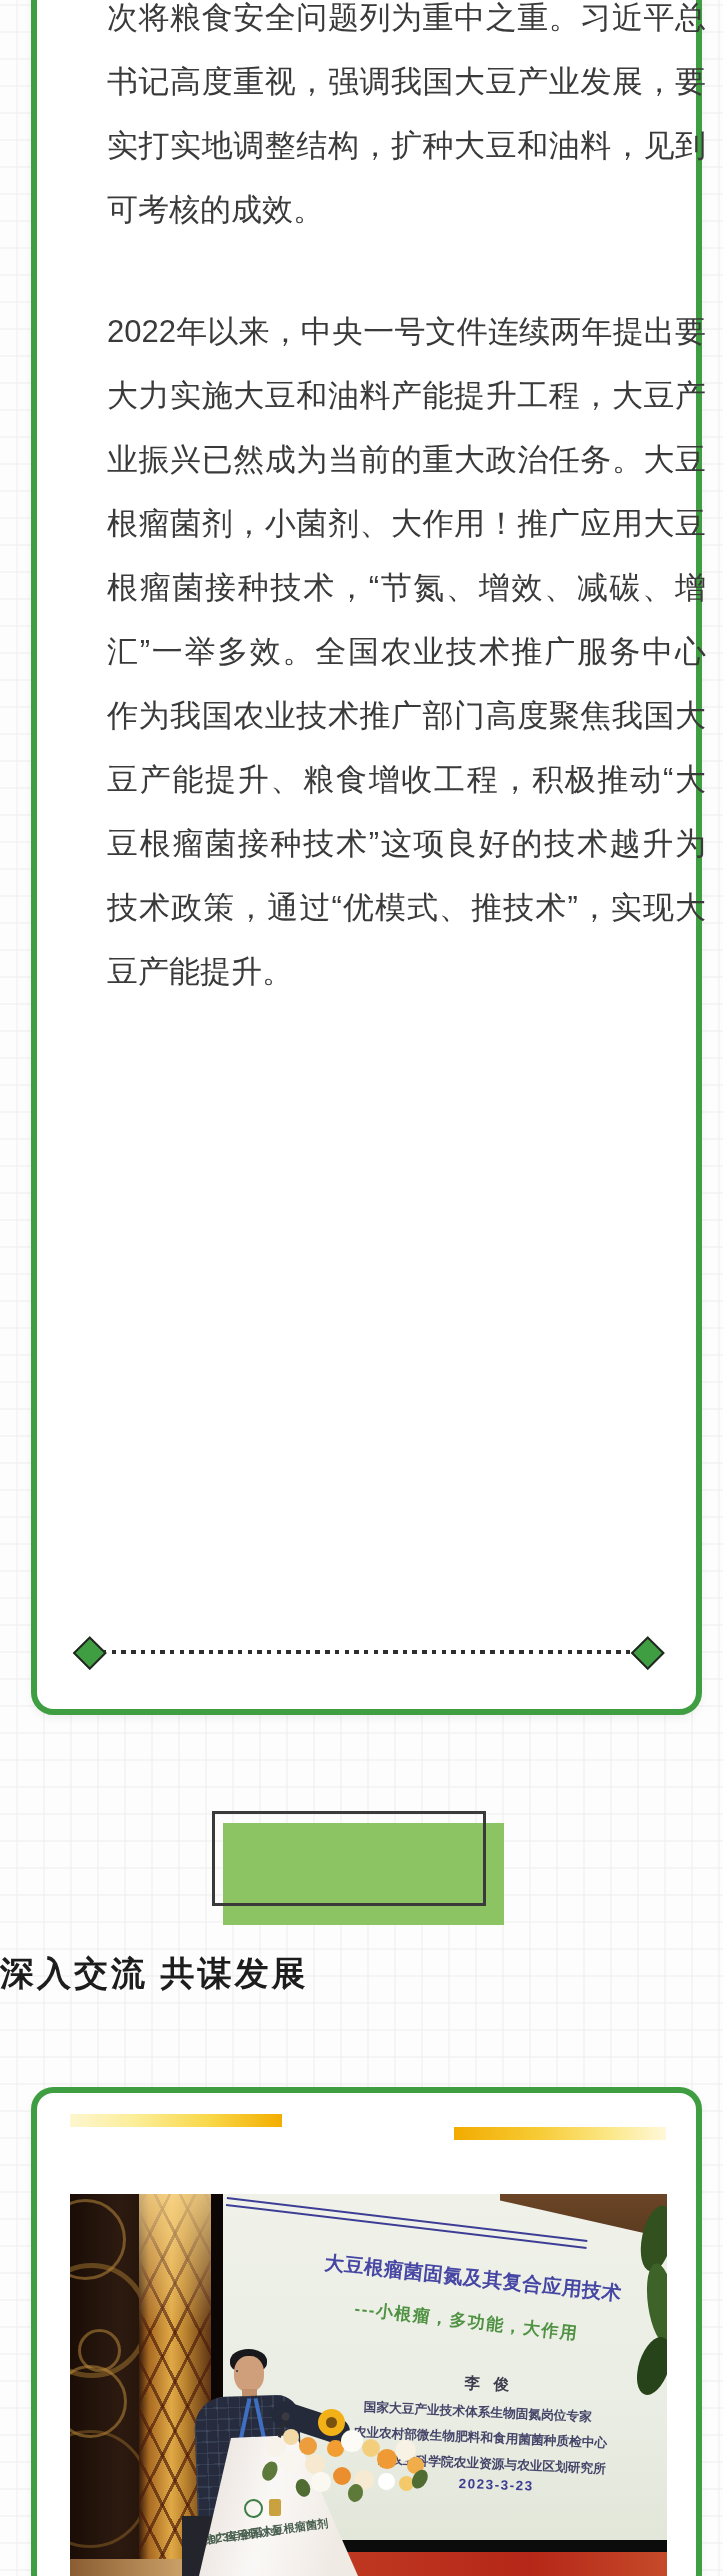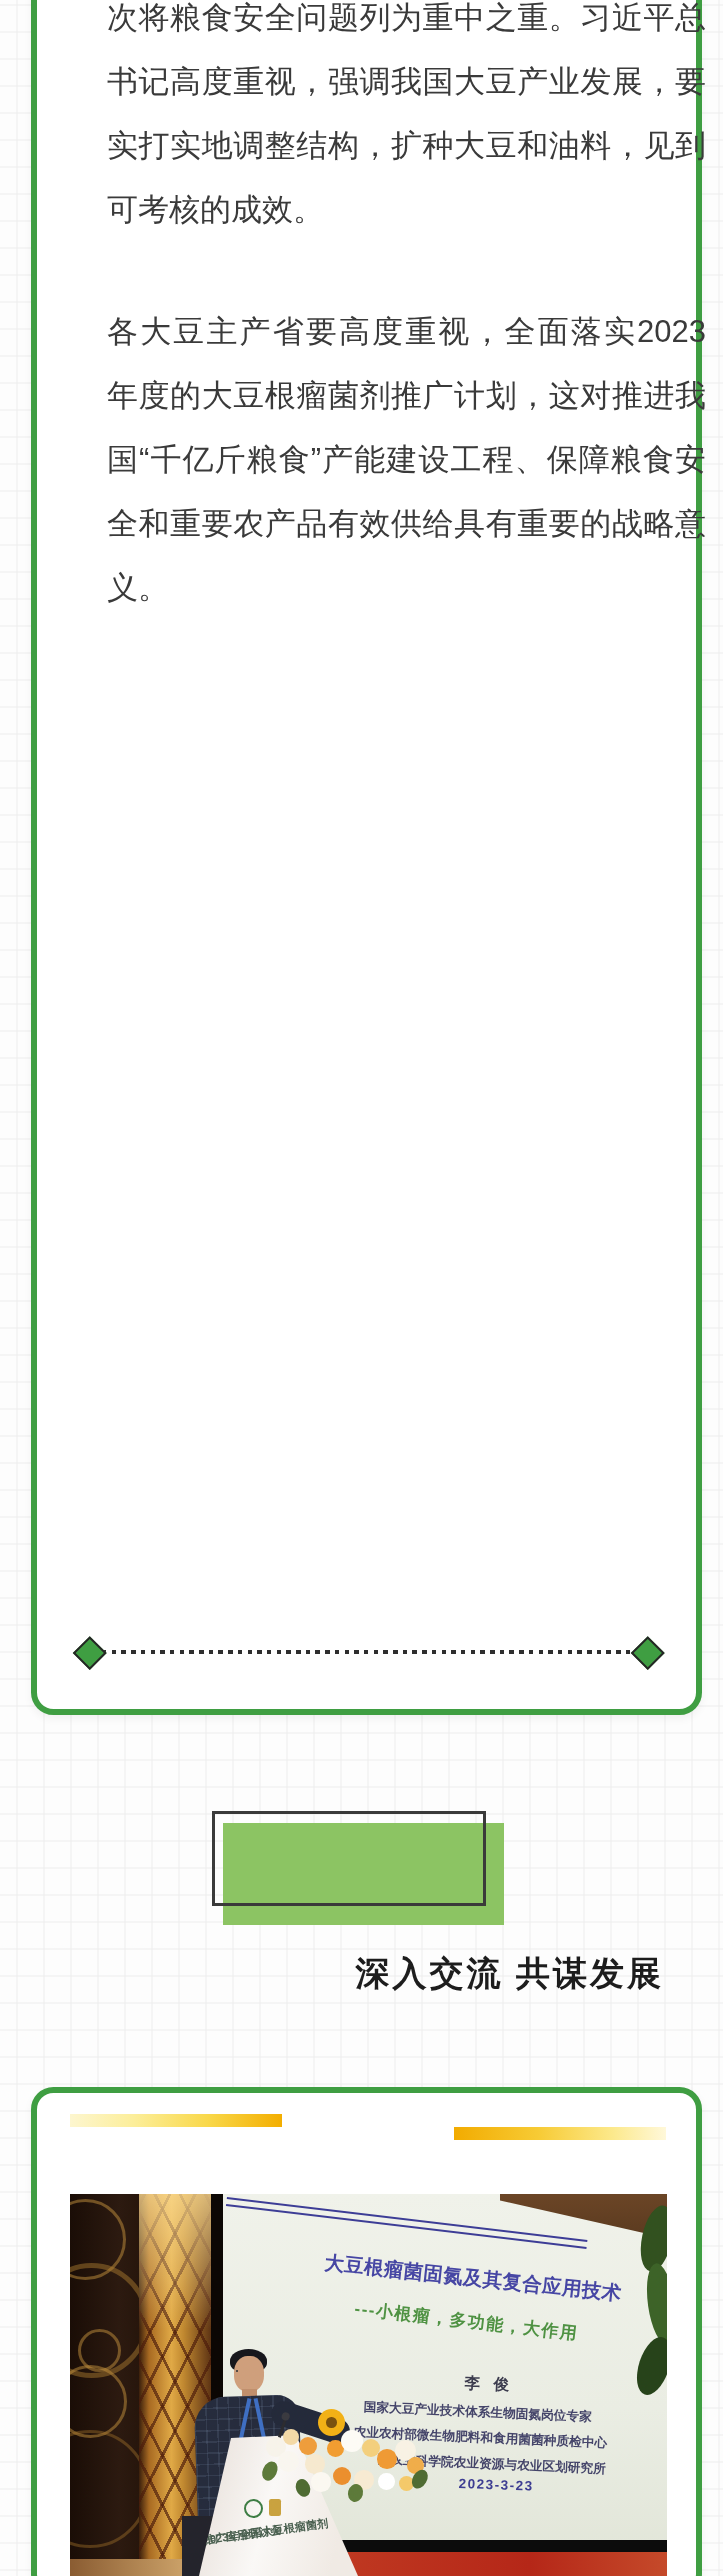--- a/index.html
+++ b/index.html
@@ -42,21 +42,21 @@
   .diamond.dr{left:636px;}
 
   
   .pt-green{position:absolute;left:223px;top:1823px;width:281px;height:102px;background:#8cc463;}
   .pt-outline{position:absolute;left:212px;top:1811px;width:274px;height:95px;border:3px solid #3a3a3a;box-sizing:border-box;background:transparent;}
   .pt-label{
     position:absolute;left:212px;top:1838px;width:280px;text-align:center;
     font-size:36px;font-weight:bold;letter-spacing:2.2px;color:#2d2d2d;
   }
   .section-title{
-    position:absolute;left:0;top:1951px;width:664px;text-align:right;
+    position:absolute;left:0;top:1951px;width:664px;text-align:left;
     font-size:34px;font-weight:bold;letter-spacing:3px;color:#1d1d1d;
   }
 
   
   .bar1{position:absolute;left:70px;top:2114px;width:212px;height:12.7px;
     background:linear-gradient(90deg,#fdf6cf 0%,#fcee9a 30%,#f9d84a 65%,#f3ae00 100%);}
   .bar2{position:absolute;left:454px;top:2127px;width:212px;height:12.7px;
     background:linear-gradient(90deg,#f2ab00 0%,#f7cb35 40%,#fce98c 75%,#fff8da 100%);}
 
   
@@ -146,21 +146,21 @@
   .toy{left:171px;top:368px;width:11.2px;height:8.2px;background:#7e2317;border-radius:2.2px;z-index:3;}
 </style>
 </head>
 <body>
 
 <div class="page">
 
   <div class="card card1">
     <div class="article">
       <p>安全，国之大者。刚刚闭幕的中央两会再一次将粮食安全问题列为重中之重。习近平总书记高度重视，强调我国大豆产业发展，要实打实地调整结构，扩种大豆和油料，见到可考核的成效。</p>
-      <p>各大豆主产省要高度重视，全面落实2023 年度的大豆根瘤菌剂推广计划，这对推进我国“千亿斤粮食”产能建设工程、保障粮食安全和重要农产品有效供给具有重要的战略意义。</p>
+      <p>2022年以来，中央一号文件连续两年提出要大力实施大豆和油料产能提升工程，大豆产业振兴已然成为当前的重大政治任务。大豆根瘤菌剂，小菌剂、大作用！推广应用大豆根瘤菌接种技术，“节氮、增效、减碳、增汇”一举多效。全国农业技术推广服务中心作为我国农业技术推广部门高度聚焦我国大豆产能提升、粮食增收工程，积极推动“大豆根瘤菌接种技术”这项良好的技术越升为技术政策，通过“优模式、推技术”，实现大豆产能提升。</p>
     </div>
   </div>
 
   <div class="divider-line"></div>
   <div class="diamond dl"></div>
   <div class="diamond dr"></div>
 
   <div class="pt-green"></div>
   <div class="pt-outline"></div>
   <div class="section-title">深入交流 共谋发展</div>

